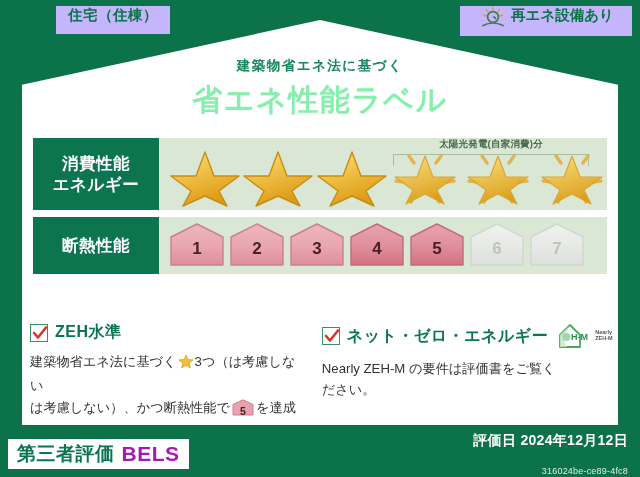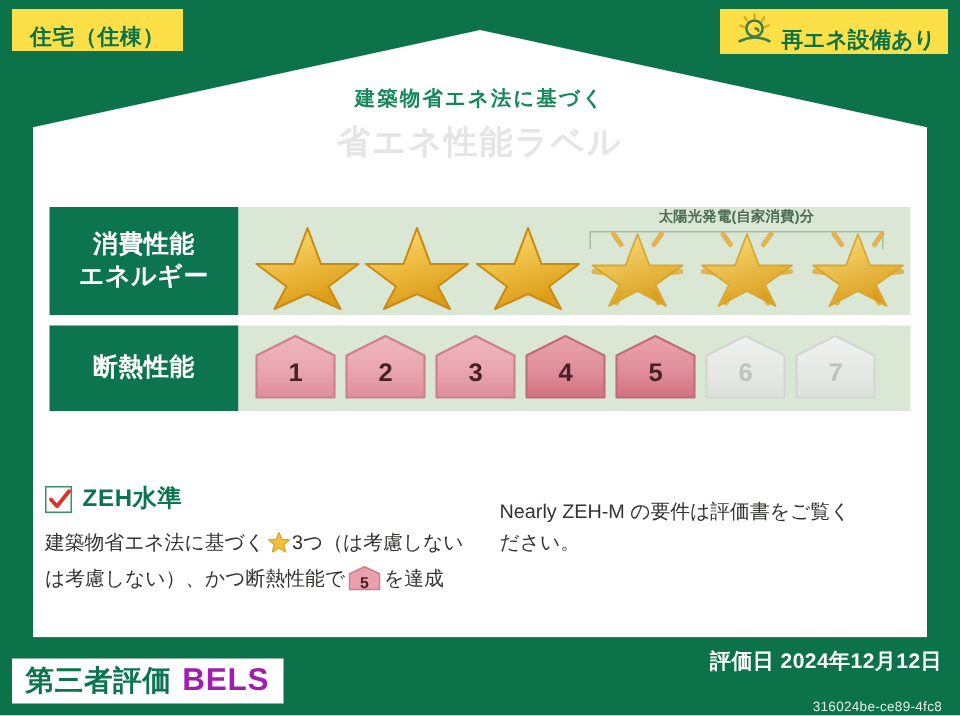--- a/index.html
+++ b/index.html
@@ -19,36 +19,37 @@
     position: absolute;
     left: 22px; top: 20px;
     width: 596px; height: 405px;
     background: #ffffff;
     clip-path: polygon(0% 16%, 50% 0%, 100% 16%, 100% 100%, 0% 100%);
   }
 
   
   .chip {
     position: absolute;
-    background: #fde047;
+    background: #c4b5fd;
     color: #0b7249;
     font-weight: bold;
     display: flex;
-    align-items: flex-end;
+    align-items: flex-start;
     justify-content: center;
+    margin-left: 48px;
   }
   .chip-type {
     left: 8px; top: 6px;
     width: 114px; height: 28px;
     font-size: 14.5px;
     letter-spacing: .5px;
   }
   .chip-solar {
     right: 8px; top: 6px;
-    width: 152px; height: 30px;
+    width: 172px; height: 30px;
     font-size: 14.5px;
     gap: 5px;
     padding-left: 2px;
   }
   .chip-solar .solar-ico { flex: 0 0 auto; display:block; }
   .chip-solar .solar-txt { color:#0b7249; }
 
   
   .title-wrap {
     position: absolute;
@@ -57,23 +58,23 @@
     text-align: center;
   }
   .title-sub {
     font-size: 13.5px;
     font-weight: bold;
     color: #17875c;
     letter-spacing: 1.5px;
   }
   .title-main {
     margin-top: 5px;
-    font-size: 22px;
-    font-weight: bold;
-    color: #e5e5e5;
+    font-size: 30px;
+    font-weight: bold;
+    color: #86efac;
     letter-spacing: 1.5px;
   }
 
   
   .rows {
     position: absolute;
     left: 33px; top: 138px;
     width: 574px;
   }
   .perf-row {
@@ -453,20 +454,40 @@
       <div class="crit-text">
         <span>建築物省エネ法に基づく</span><span class="inline-star"><svg width="16" height="15" viewBox="0 0 16 15">
               <polygon points="8,1 10,5.6 15,5.9 11.2,9 12.4,14 8,11.3 3.6,14 4.8,9 1,5.9 6,5.6" fill="#f0bf3c" stroke="#dba520" stroke-width="0.8" stroke-linejoin="round"></polygon>
             </svg></span><span>3つ（は考慮しない</span><br><span>は考慮しない）、かつ断熱性能で</span><span class="inline-house"><svg width="22" height="17" viewBox="0 0 22 17">
               <polygon points="1,5.5 11,0.8 21,5.5 21,16 1,16" fill="#e8a2ae" stroke="#cd7f8e" stroke-width="1" stroke-linejoin="round"></polygon>
             </svg><span class="ihnum">5</span></span><span>を達成</span>
       </div>
     </div>
 
     <div class="crit">
+      <div class="crit-head">
+        <span class="checkbox">
+          <svg width="16" height="16" viewBox="0 0 16 16">
+            <polyline points="2,8 6,12.5 14,2.5" fill="none" stroke="#d9342b" stroke-width="2.6" stroke-linecap="round" stroke-linejoin="round"></polyline>
+          </svg>
+        </span>
+        <span class="crit-title">ネット・ゼロ・エネルギー</span>
+        <span class="zehm-logo">
+          <svg width="36" height="28" viewBox="0 0 36 28">
+            <path d="M3 13 L13 3 L23 13 L23 25 L3 25 Z" fill="none" stroke="#4aa85f" stroke-width="1.8" stroke-linejoin="round"></path>
+            <path d="M13 3 L3 13 L3 25 L10 25 Q4 17 13 3 Z" fill="#cfe6c8" opacity="0.85"></path>
+            <circle cx="9.5" cy="15" r="4" fill="#8fd0a2" opacity="0.85"></circle>
+            <text x="14" y="18" font-family="'Liberation Sans',sans-serif" font-size="9" font-weight="bold" fill="#2f8f4c">H-M</text>
+          </svg>
+          <span style="display:flex;flex-direction:column;line-height:1.05;">
+            <span style="font-size:5.5px;font-weight:bold;color:#4a5a50;">Nearly</span>
+            <span style="font-size:5.5px;font-weight:bold;color:#4a5a50;">ZEH-M</span>
+          </span>
+        </span>
+      </div>
       <div class="crit-text">
         <span>Nearly ZEH-M の要件は評価書をご覧く</span><br><span>ださい。</span>
       </div>
     </div>
   </div>
 
   <div class="footer">
     <div class="bels-box">
       <span class="bels-jp">第三者評価</span>
       <span class="bels-en">BELS</span>

